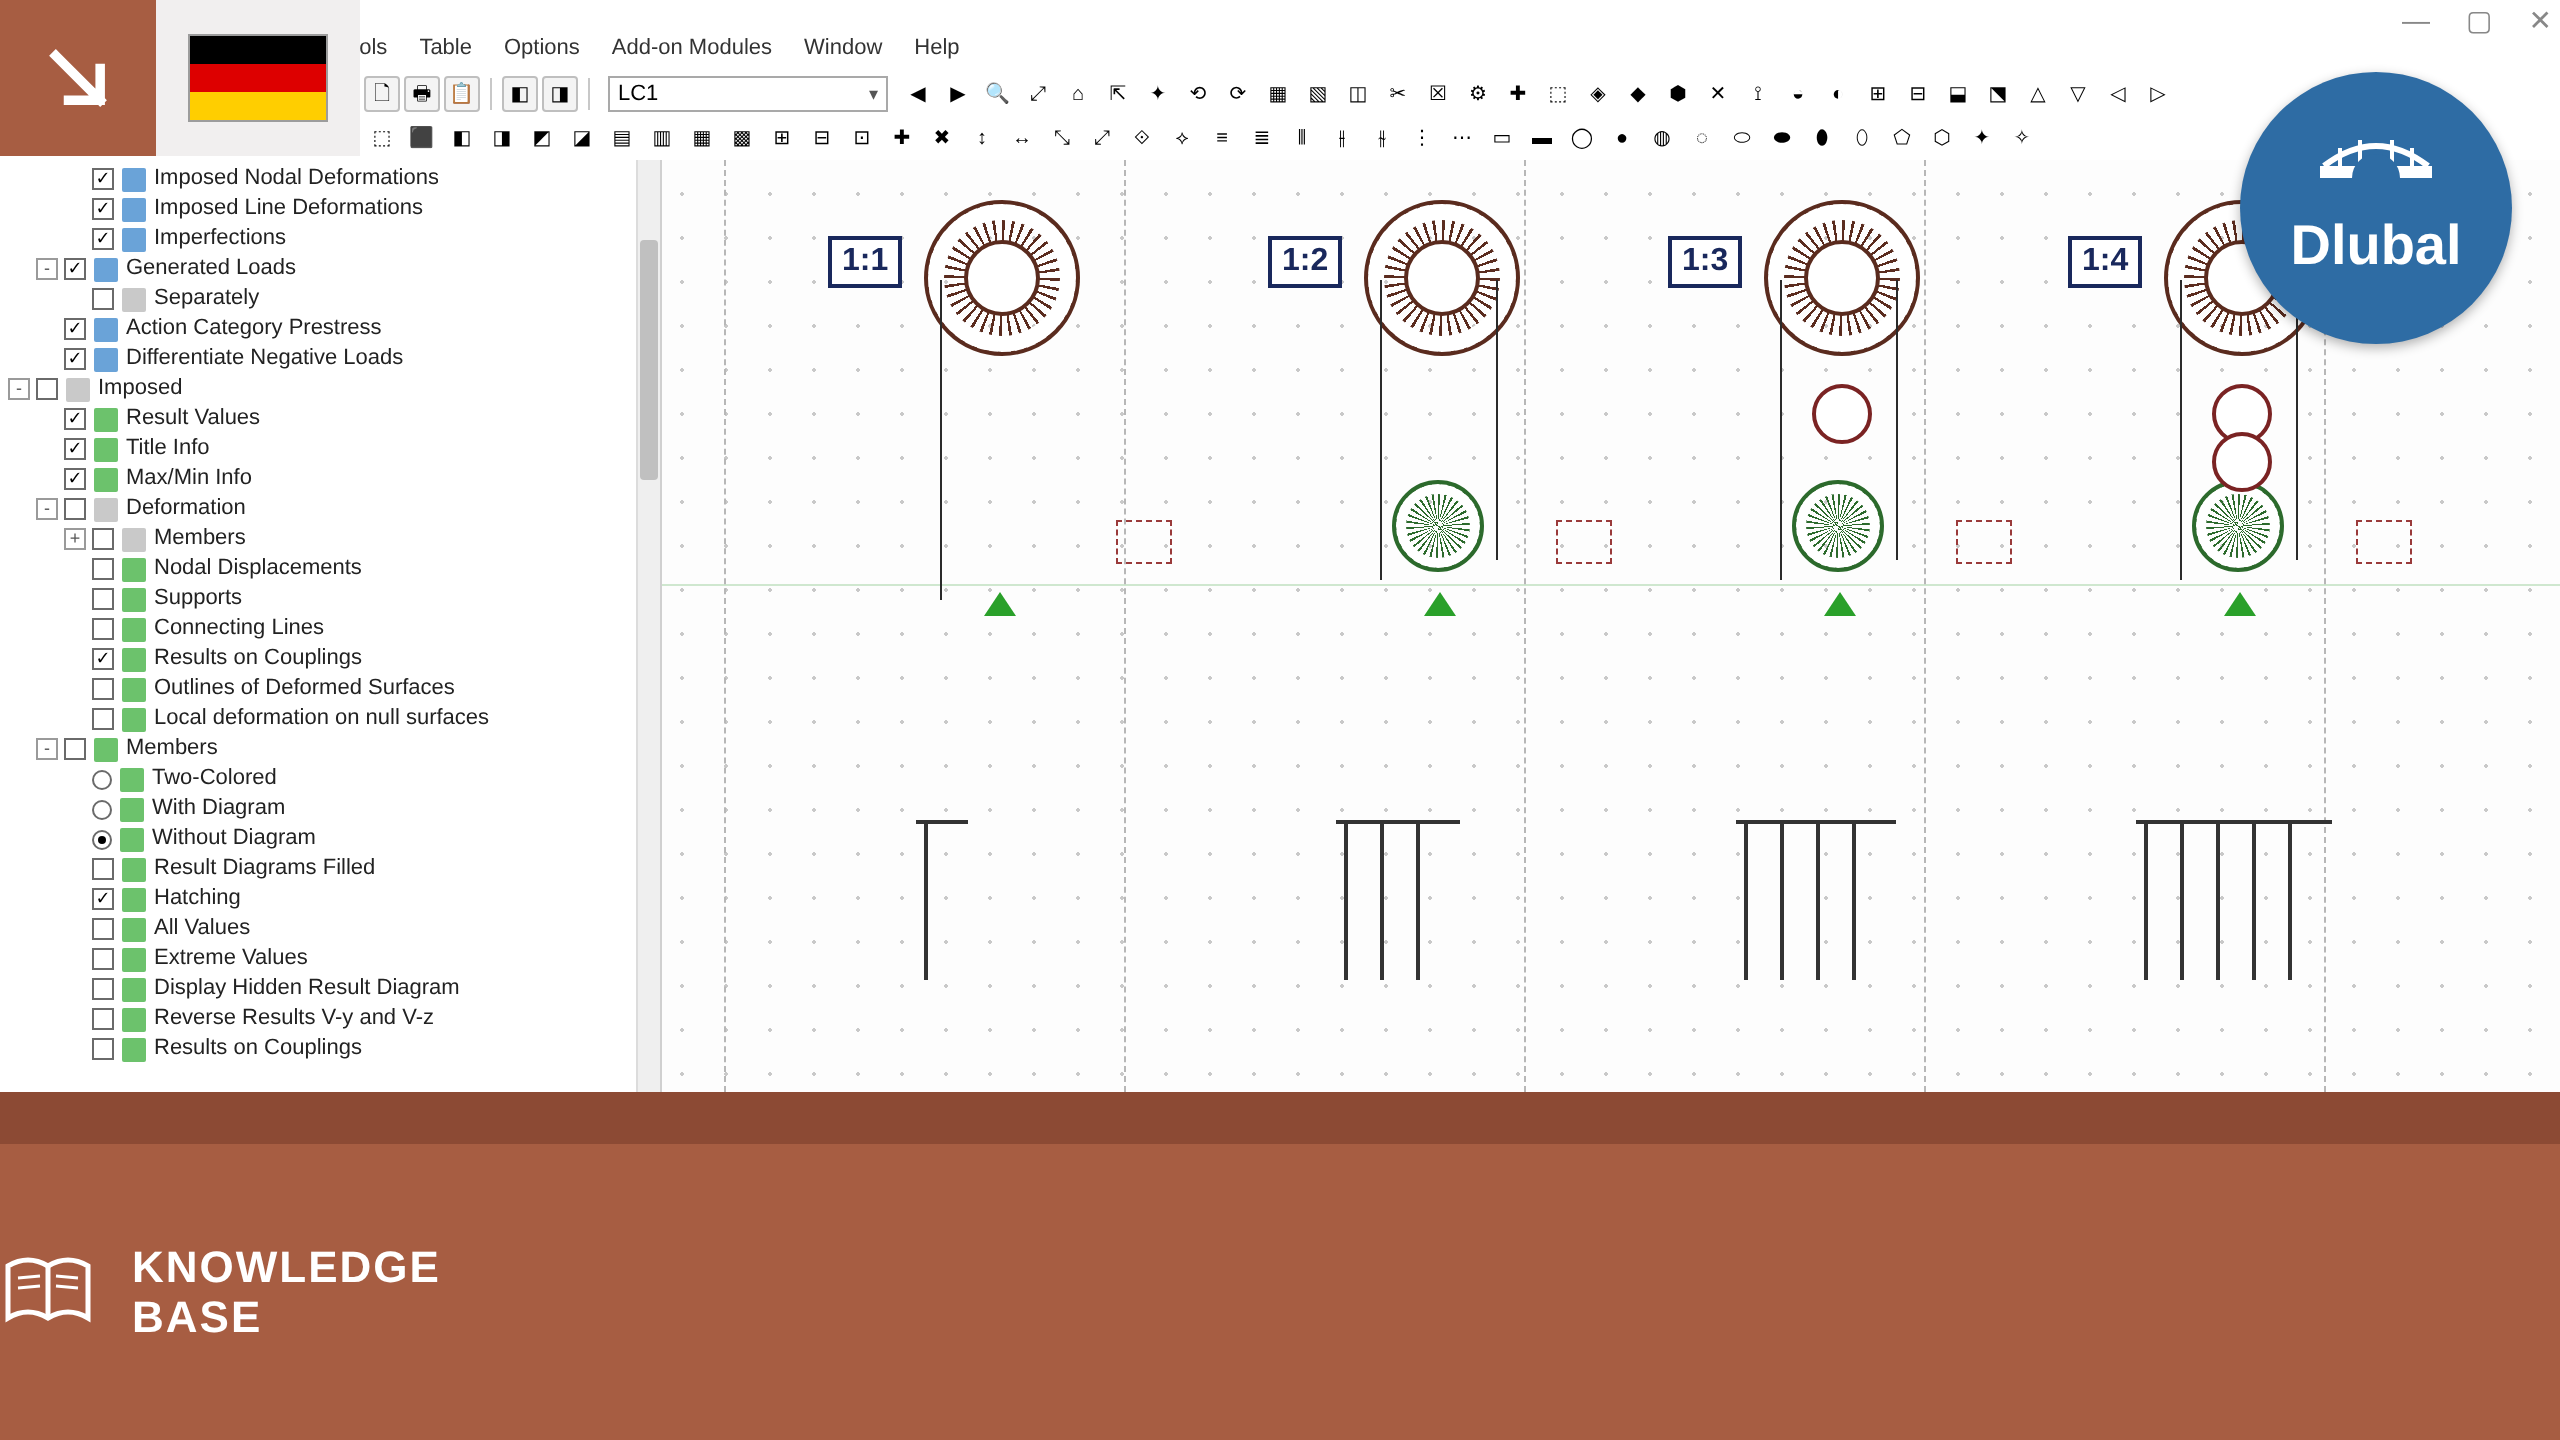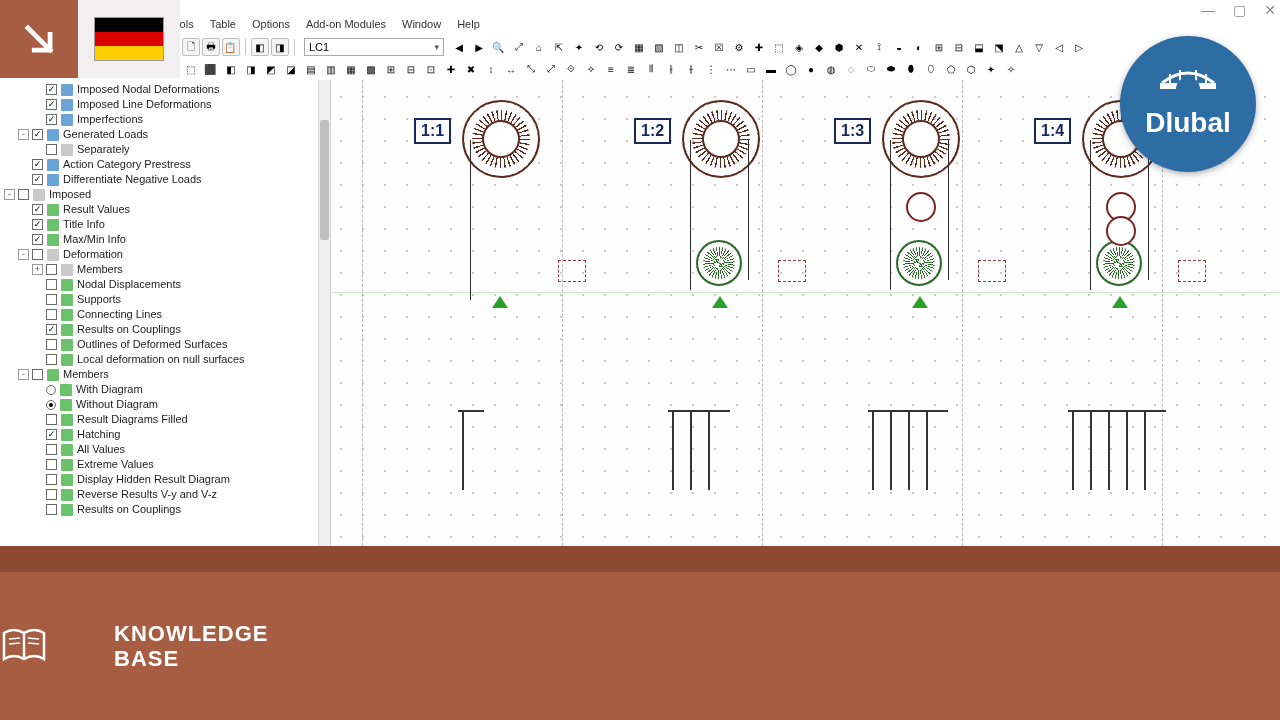--- a/index.html
+++ b/index.html
@@ -96,21 +96,21 @@
   .sketch { position: absolute; width: 100px; height: 100px; }
   .sketch .bar { position: absolute; background: #333; }
 
   
   .footer-top { position: absolute; left: 0; right: 0; bottom: 148px; height: 26px; background: #8c4a34; z-index: 60; }
   .footer { position: absolute; left: 0; right: 0; bottom: 0; height: 148px; background: #a75d42;
       display: flex; align-items: center; z-index: 60; }
   .footer .title { color: #fff; font-size: 36px; font-weight: 300; line-height: 1.25; margin-left: 28px; flex: 1; }
   .footer .kb { display: flex; align-items: center; gap: 18px; margin-right: 42px; color: #fff; }
   .footer .kb .book { width: 48px; height: 38px; }
-  .footer .kb .txt { font-size: 22px; font-weight: 700; letter-spacing: 1px; line-height: 1.15; margin-left: 48px; }
+  .footer .kb .txt { font-size: 22px; font-weight: 700; letter-spacing: 1px; line-height: 1.15; }
 </style>
 </head>
 <body>
 
 <div class="corner-badge">
   <svg viewBox="0 0 24 24">
     <path d="M5 5 L19 19 M19 9 V19 H9" stroke="#fff" stroke-width="3" fill="none" stroke-linecap="square"></path>
   </svg>
 </div>
 
@@ -357,20 +357,26 @@
       <li class="ind1">
         <span class="exp">-</span>
         <span class="chk"></span>
         <span class="ic i-green"></span>
         <span class="lbl">Members</span>
       </li>
       <li class="ind2">
         <span class="noexp"></span>
         <span class="rad"></span>
         <span class="ic i-green"></span>
+        <span class="lbl">Two-Colored</span>
+      </li>
+      <li class="ind2">
+        <span class="noexp"></span>
+        <span class="rad"></span>
+        <span class="ic i-green"></span>
         <span class="lbl">With Diagram</span>
       </li>
       <li class="ind2">
         <span class="noexp"></span>
         <span class="rad on"></span>
         <span class="ic i-green"></span>
         <span class="lbl">Without Diagram</span>
       </li>
       <li class="ind2">
         <span class="noexp"></span>

